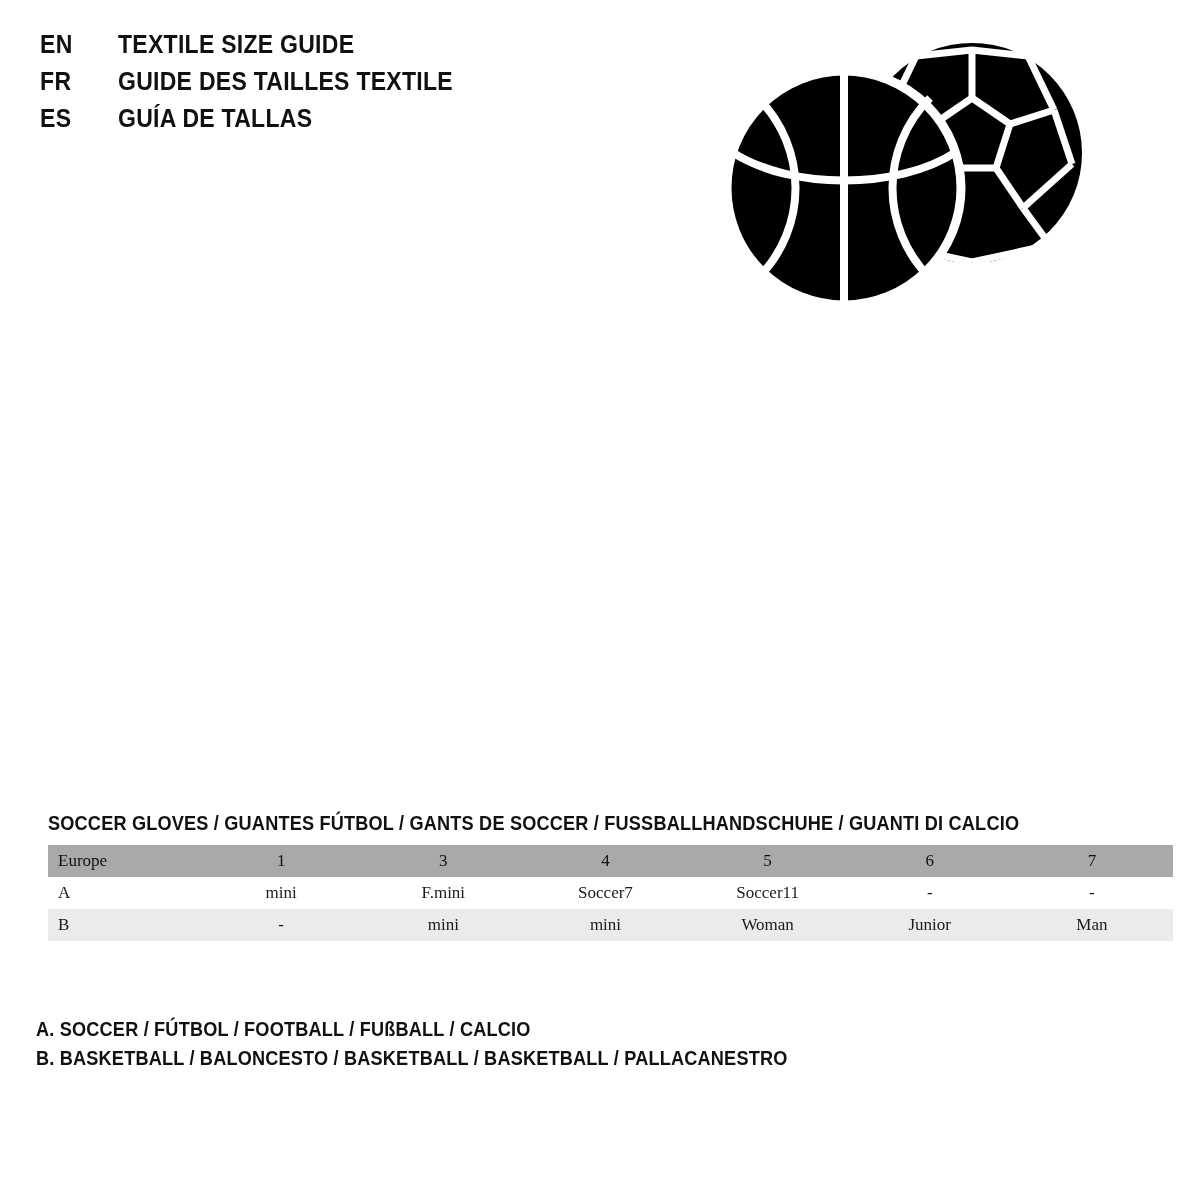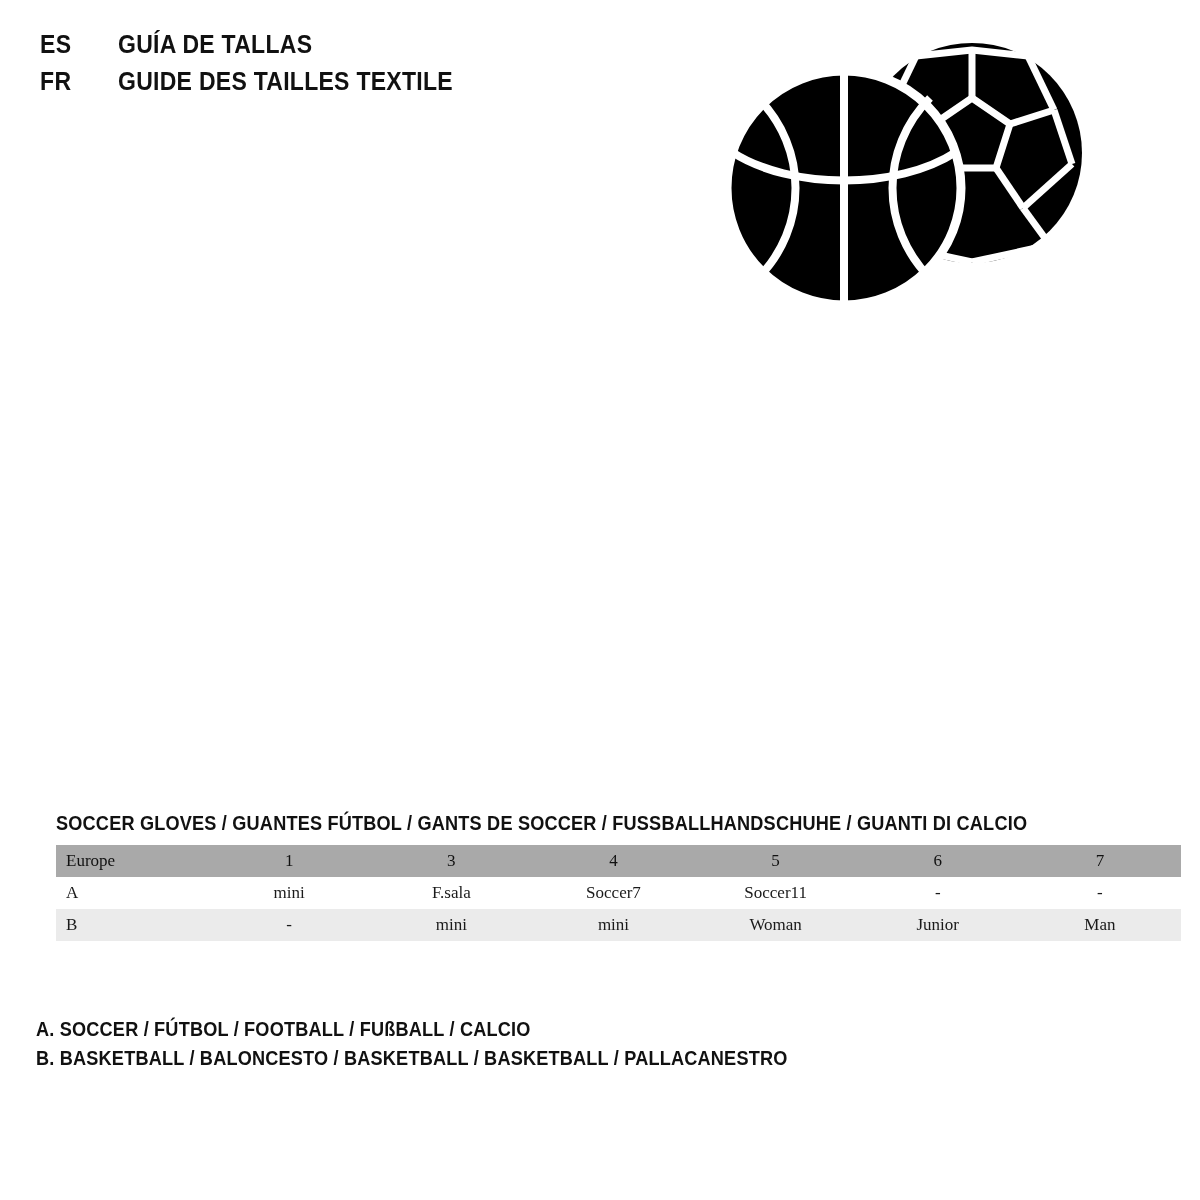--- a/index.html
+++ b/index.html
@@ -50,21 +50,21 @@
     position: absolute;
     left: 720px;
     top: 40px;
     width: 380px;
     height: 290px;
   }
 
   
   .table-section {
     position: absolute;
-    left: 56px;
+    left: 48px;
     top: 812px;
     width: 1125px;
   }
   .table-caption {
     font-size: 19.5px;
     font-weight: 700;
     letter-spacing: 0.2px;
     transform: scaleX(0.93);
     transform-origin: left center;
     white-space: nowrap;
@@ -114,26 +114,30 @@
     transform-origin: left center;
     white-space: nowrap;
     height: 29px;
   }
 </style>
 </head>
 <body>
 
 <div class="lang-block">
   <div class="lang-row">
-    <span class="lang-code">ES</span>
-    <span class="lang-title">GUÍA DE TALLAS</span>
+    <span class="lang-code">EN</span>
+    <span class="lang-title">TEXTILE SIZE GUIDE</span>
   </div>
   <div class="lang-row">
     <span class="lang-code">FR</span>
     <span class="lang-title">GUIDE DES TAILLES TEXTILE</span>
+  </div>
+  <div class="lang-row">
+    <span class="lang-code">ES</span>
+    <span class="lang-title">GUÍA DE TALLAS</span>
   </div>
 </div>
 
 <div class="balls">
   <svg width="380" height="290" viewBox="0 0 380 290" xmlns="http://www.w3.org/2000/svg">
 
     <g>
       <circle cx="252" cy="113" r="110" fill="#000000"></circle>
       <g fill="none" stroke="#ffffff" stroke-width="7" stroke-linejoin="round">
 
@@ -188,21 +192,21 @@
         <td>1</td>
         <td>3</td>
         <td>4</td>
         <td>5</td>
         <td>6</td>
         <td>7</td>
       </tr>
       <tr class="row-a">
         <td class="label-cell">A</td>
         <td>mini</td>
-        <td>F.sala</td>
+        <td>F.mini</td>
         <td>Soccer7</td>
         <td>Soccer11</td>
         <td>-</td>
         <td>-</td>
       </tr>
       <tr class="row-b">
         <td class="label-cell">B</td>
         <td>-</td>
         <td>mini</td>
         <td>mini</td>

